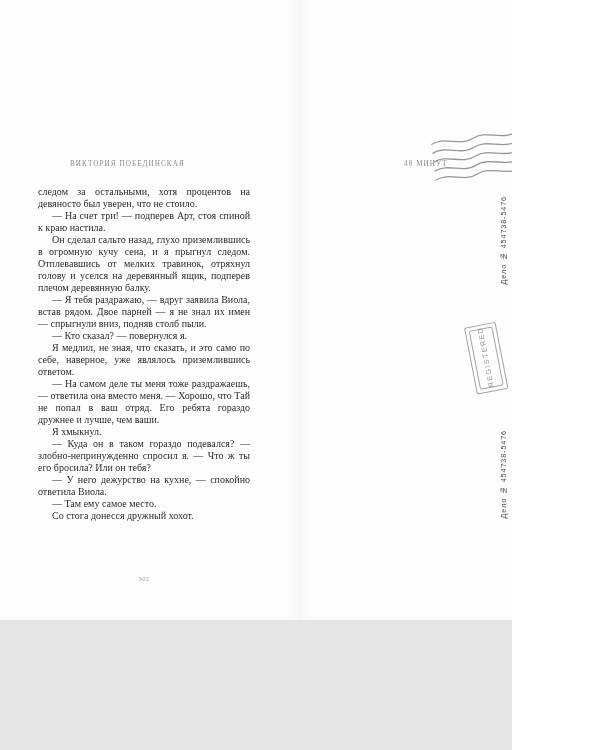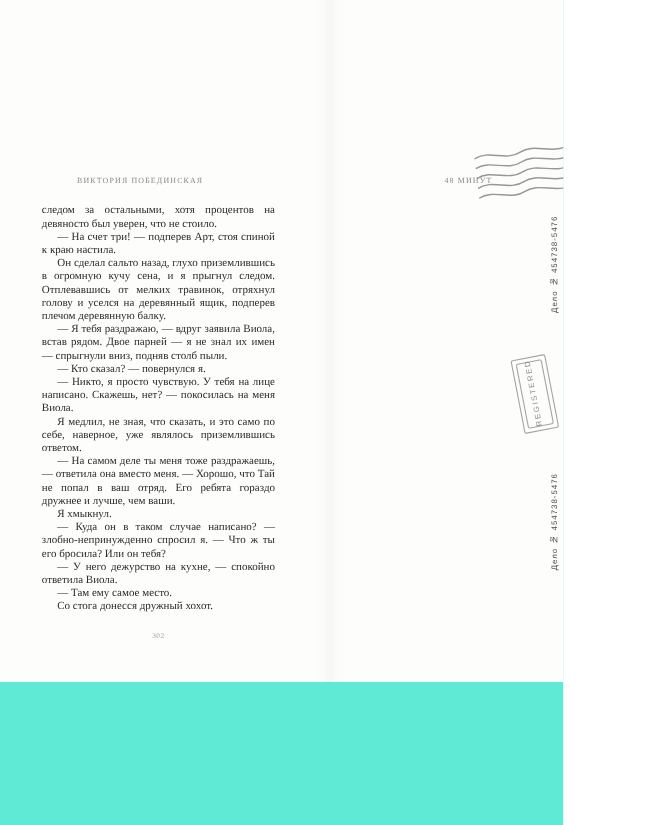--- a/index.html
+++ b/index.html
@@ -14,21 +14,21 @@
     overflow: hidden;
     position: relative;
   }
 
   #scan-page {
     position: absolute;
     left: 0;
     top: 0;
     width: 512px;
     height: 750px;
-    background: #5eead4;
+    background: #e5e5e5;
     overflow: hidden;
   }
 
   
   #book-spread {
     position: absolute;
     left: 0;
     top: 0;
     width: 600px;
     height: 620px;
@@ -207,25 +207,24 @@
 
     <div class="page left">
       <div class="running-head">ВИКТОРИЯ ПОБЕДИНСКАЯ</div>
 
       <div class="column">
         <p class="noindent">следом за остальными, хотя процентов на девяносто был уверен, что не стоило.</p>
         <p>— На счет три! — подперев Арт, стоя спиной к краю настила.</p>
         <p>Он сделал сальто назад, глухо приземлившись в огромную кучу сена, и я прыгнул следом. Отплевавшись от мелких травинок, отряхнул голову и уселся на деревянный ящик, подперев плечом деревянную балку.</p>
         <p>— Я тебя раздражаю, — вдруг заявила Виола, встав рядом. Двое парней — я не знал их имен — спрыгнули вниз, подняв столб пыли.</p>
         <p>— Кто сказал? — повернулся я.</p>
-        <p>— Никто, я просто чувствую. У тебя на лице написано. Скажешь, нет? — покосилась на меня Виола.</p>
         <p>Я медлил, не зная, что сказать, и это само по себе, наверное, уже являлось приземлившись ответом.</p>
         <p>— На самом деле ты меня тоже раздражаешь, — ответила она вместо меня. — Хорошо, что Тай не попал в ваш отряд. Его ребята гораздо дружнее и лучше, чем ваши.</p>
         <p>Я хмыкнул.</p>
-        <p>— Куда он в таком случае написано? — злобно-непринужденно спросил я. — Что ж ты его бросила? Или он тебя?</p>
+        <p>— Куда он в таком гораздо подевался? — злобно-непринужденно спросил я. — Что ж ты его бросила? Или он тебя?</p>
         <p>— У него дежурство на кухне, — спокойно ответила Виола.</p>
         <p>— Там ему самое место.</p>
         <p>Со стога донесся дружный хохот.</p>
       </div>
 
       <div class="folio">302</div>
     </div>
 
     <div class="page right">
       <div class="running-head">48 МИНУТ</div>

